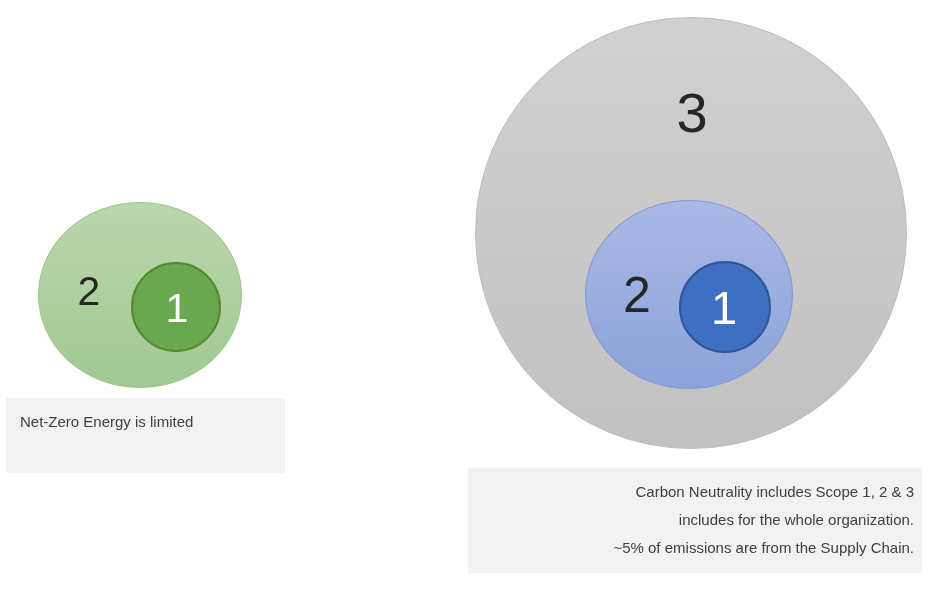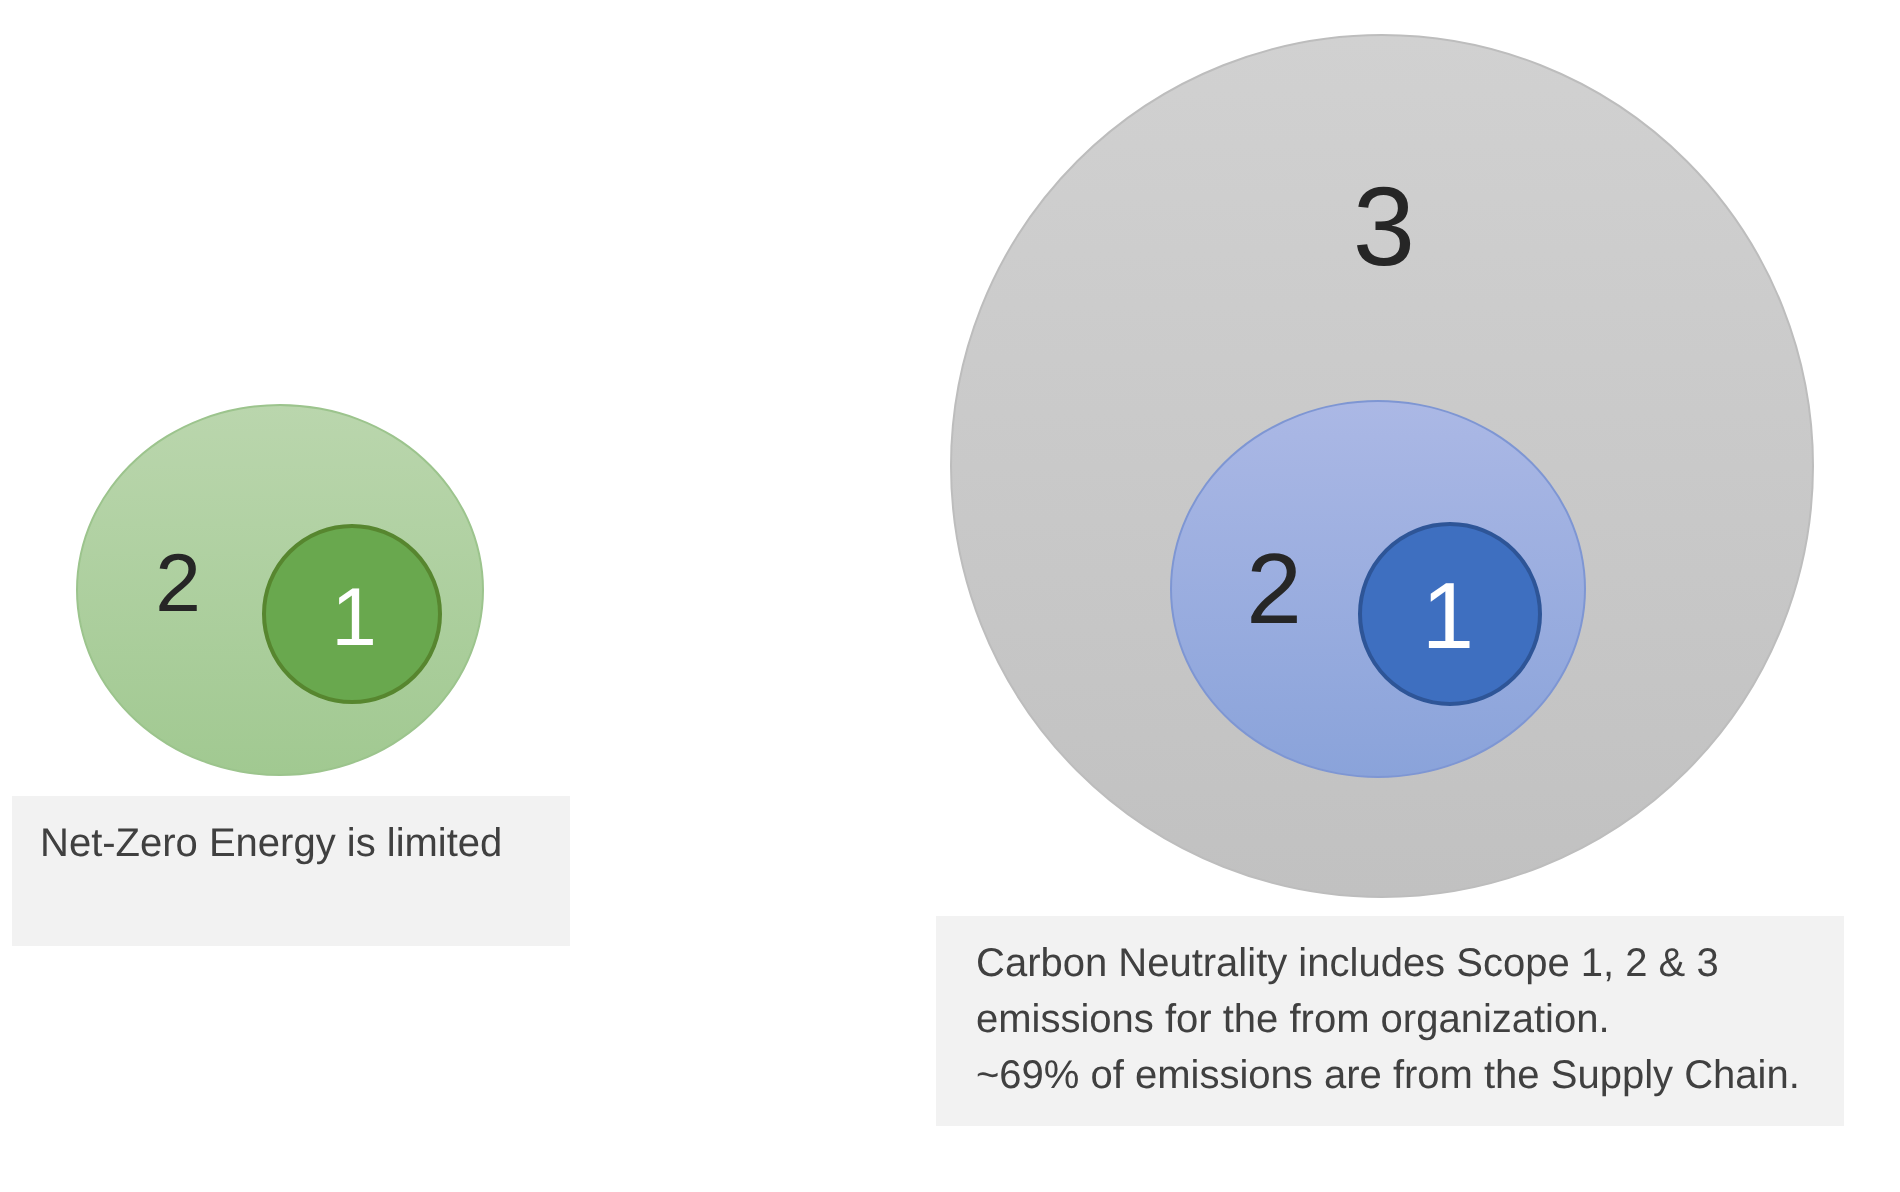--- a/index.html
+++ b/index.html
@@ -54,25 +54,25 @@
   }
   .num.light{color:var(--number_light);}
   .n-left-2{left:89px;top:293px;font-size:41px;}
   .n-left-1{left:177px;top:310px;font-size:41px;}
   .n-right-3{left:692px;top:115px;font-size:56px;}
   .n-right-2{left:637px;top:296px;font-size:50px;}
   .n-right-1{left:724px;top:309px;font-size:47px;}
   
   .caption{
     position:absolute;background:var(--caption_bg);color:var(--caption_text);
-    font-size:20px;line-height:28px;
+    font-size:15px;line-height:28px;
   }
   .caption .cap-line{display:block;}
   .caption-left{left:6px;top:398px;width:279px;height:75px;padding:10px 8px 0 14px;box-sizing:border-box;}
-  .caption-right{left:468px;top:458px;width:454px;height:105px;padding:10px 8px 0 20px;box-sizing:border-box;}
+  .caption-right{left:468px;top:468px;width:454px;height:105px;padding:10px 8px 0 20px;box-sizing:border-box;text-align:right;}
 </style>
 </head>
 <body>
 
 <div class="canvas">
 
   <section>
     <div class="shape ellipse-green"></div>
     <div class="shape circle-green"></div>
     <div class="num n-left-2">2</div>
@@ -84,18 +84,18 @@
 
   <section>
     <div class="shape circle-gray"></div>
     <div class="shape ellipse-blue"></div>
     <div class="shape circle-blue"></div>
     <div class="num n-right-3">3</div>
     <div class="num n-right-2">2</div>
     <div class="num n-right-1 light">1</div>
     <div class="caption caption-right">
       <span class="cap-line">Carbon Neutrality includes Scope 1, 2 &amp; 3</span>
-      <span class="cap-line">emissions for the from organization.</span>
-      <span class="cap-line">~69% of emissions are from the Supply Chain.</span>
+      <span class="cap-line">includes for the whole organization.</span>
+      <span class="cap-line">~5% of emissions are from the Supply Chain.</span>
     </div>
   </section>
 
 </div>
 
 </body></html>

